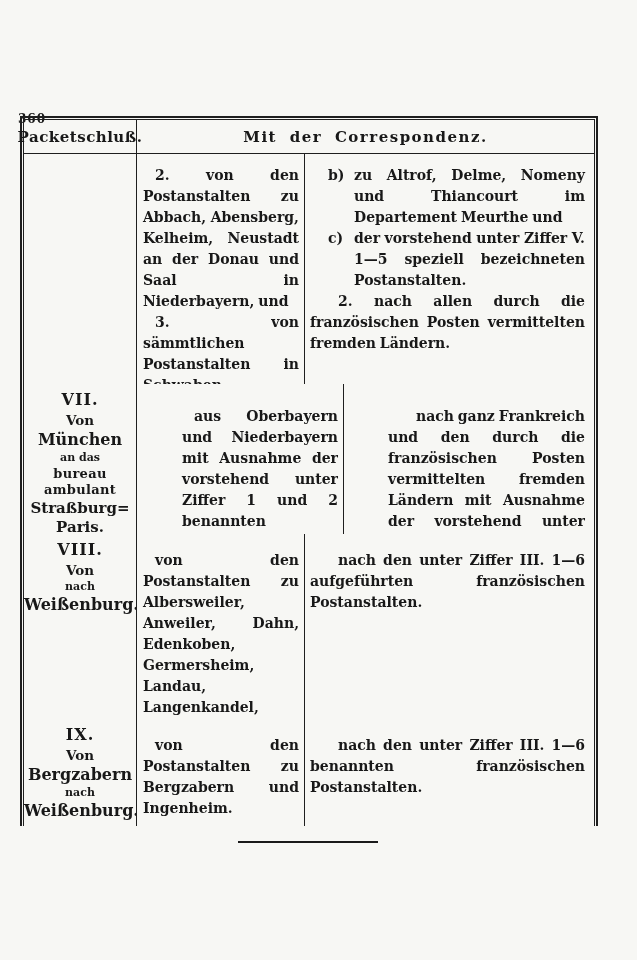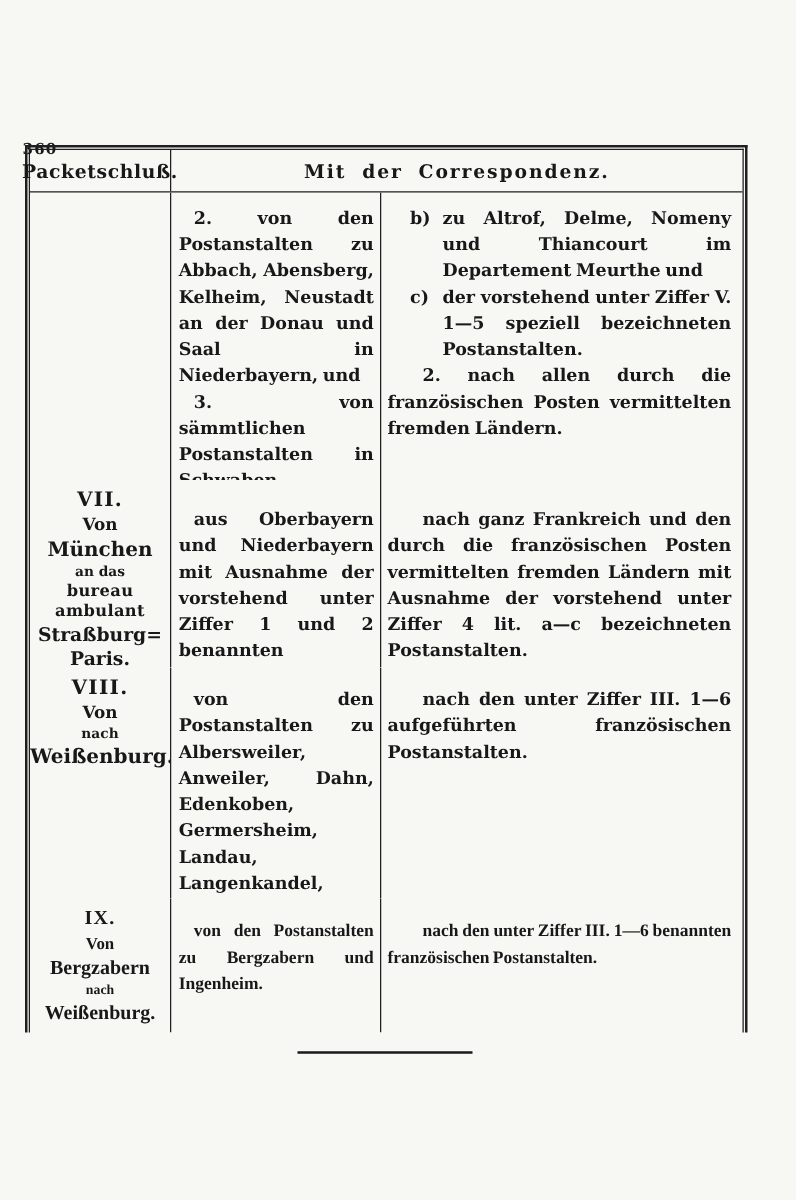--- a/index.html
+++ b/index.html
@@ -26,23 +26,23 @@
   .thead { display:grid; grid-template-columns:113px 1fr; border-bottom:1px solid #1f1f1f; }
   .th {
     height:33px; display:flex; align-items:center; justify-content:center;
     font-weight:bold; font-size:15px; white-space:nowrap;
   }
   .th.c1 { border-right:1px solid #1f1f1f; letter-spacing:0.5px; }
   .th.c2 { letter-spacing:1.5px; word-spacing:6px; }
 
   .trow { display:grid; grid-template-columns:113px 168px 1fr; overflow:hidden; }
   .trow-1 { height:230px; }
-  .trow-2 { height:150px; }
+  .trow-2 { height:150px;gap:39px; }
   .trow-3 { height:185px; }
-  .trow-4 { height:107px;font-family:Liberation Serif, serif; }
+  .trow-4 { height:107px; }
 
   .td { overflow:hidden; }
   .td.c1 { border-right:1px solid #1f1f1f; text-align:center; padding-top:6px; }
   .td.c2 { border-right:1px solid #1f1f1f; }
   .td.c2, .td.c3 {
     font-size:14px; line-height:21px; font-weight:bold;
     text-align:justify; word-spacing:-1px;
   }
   .td.c2 { padding:11px 5px 0 6px; }
   .td.c3 { padding:11px 9px 0 5px; }

